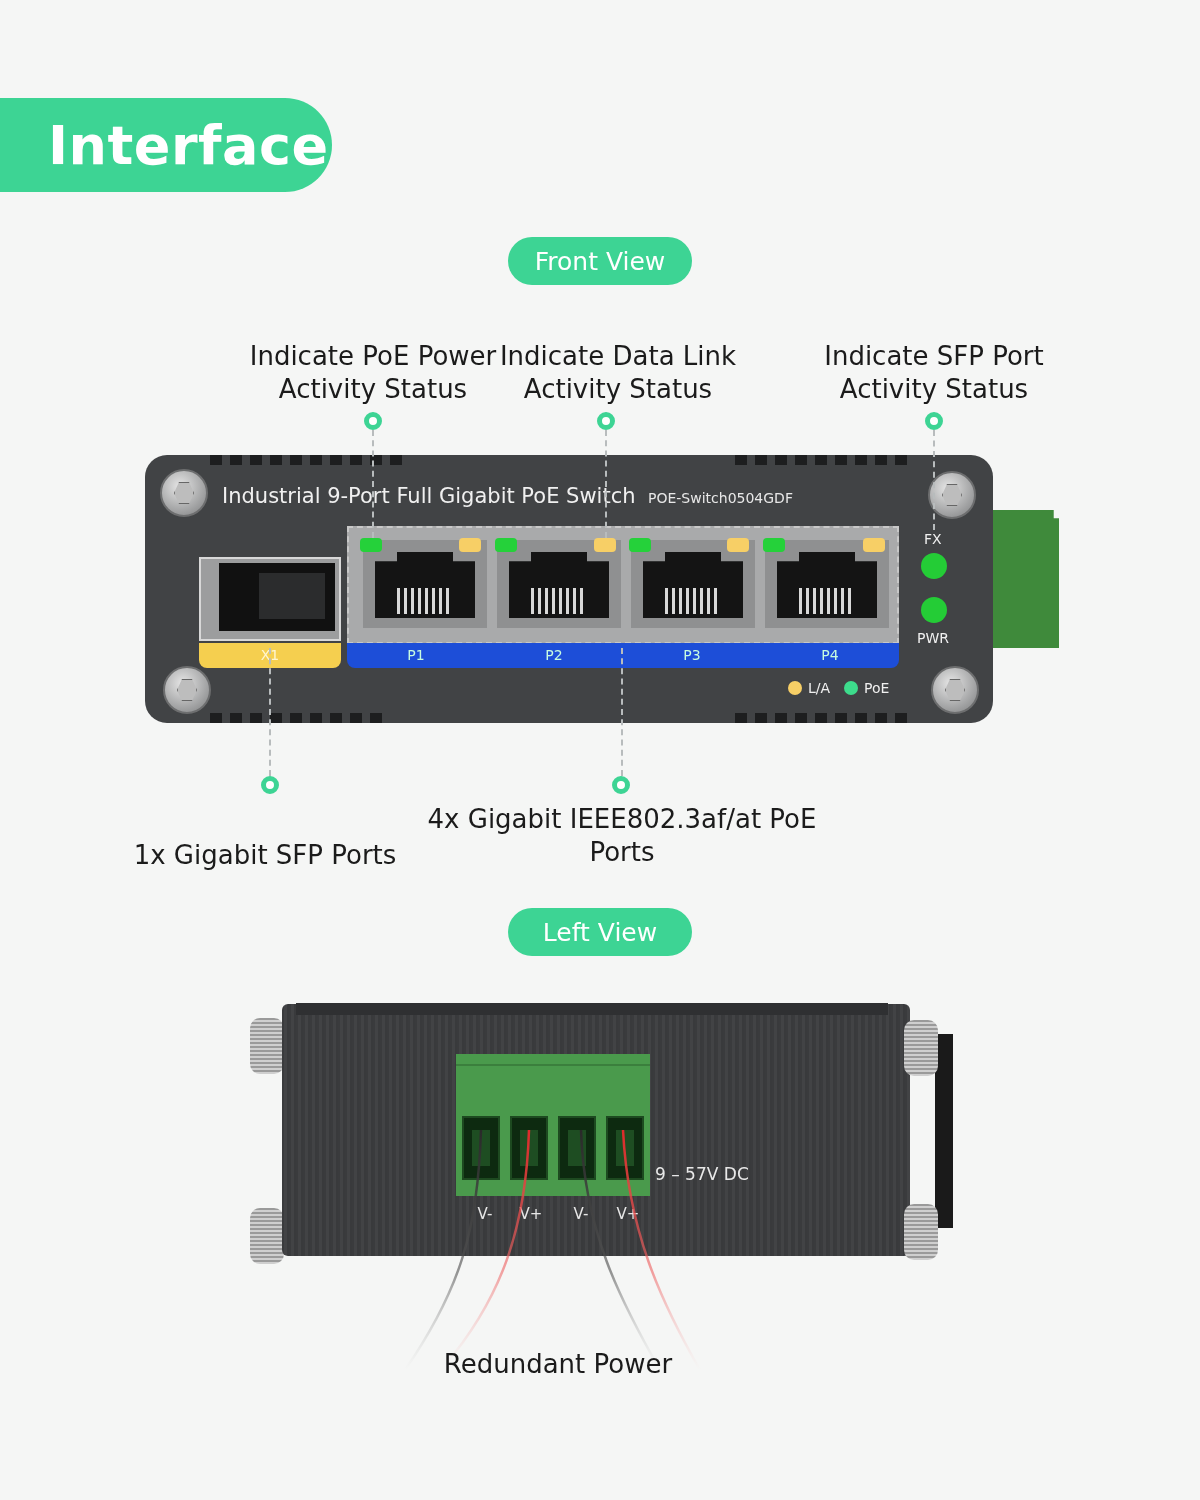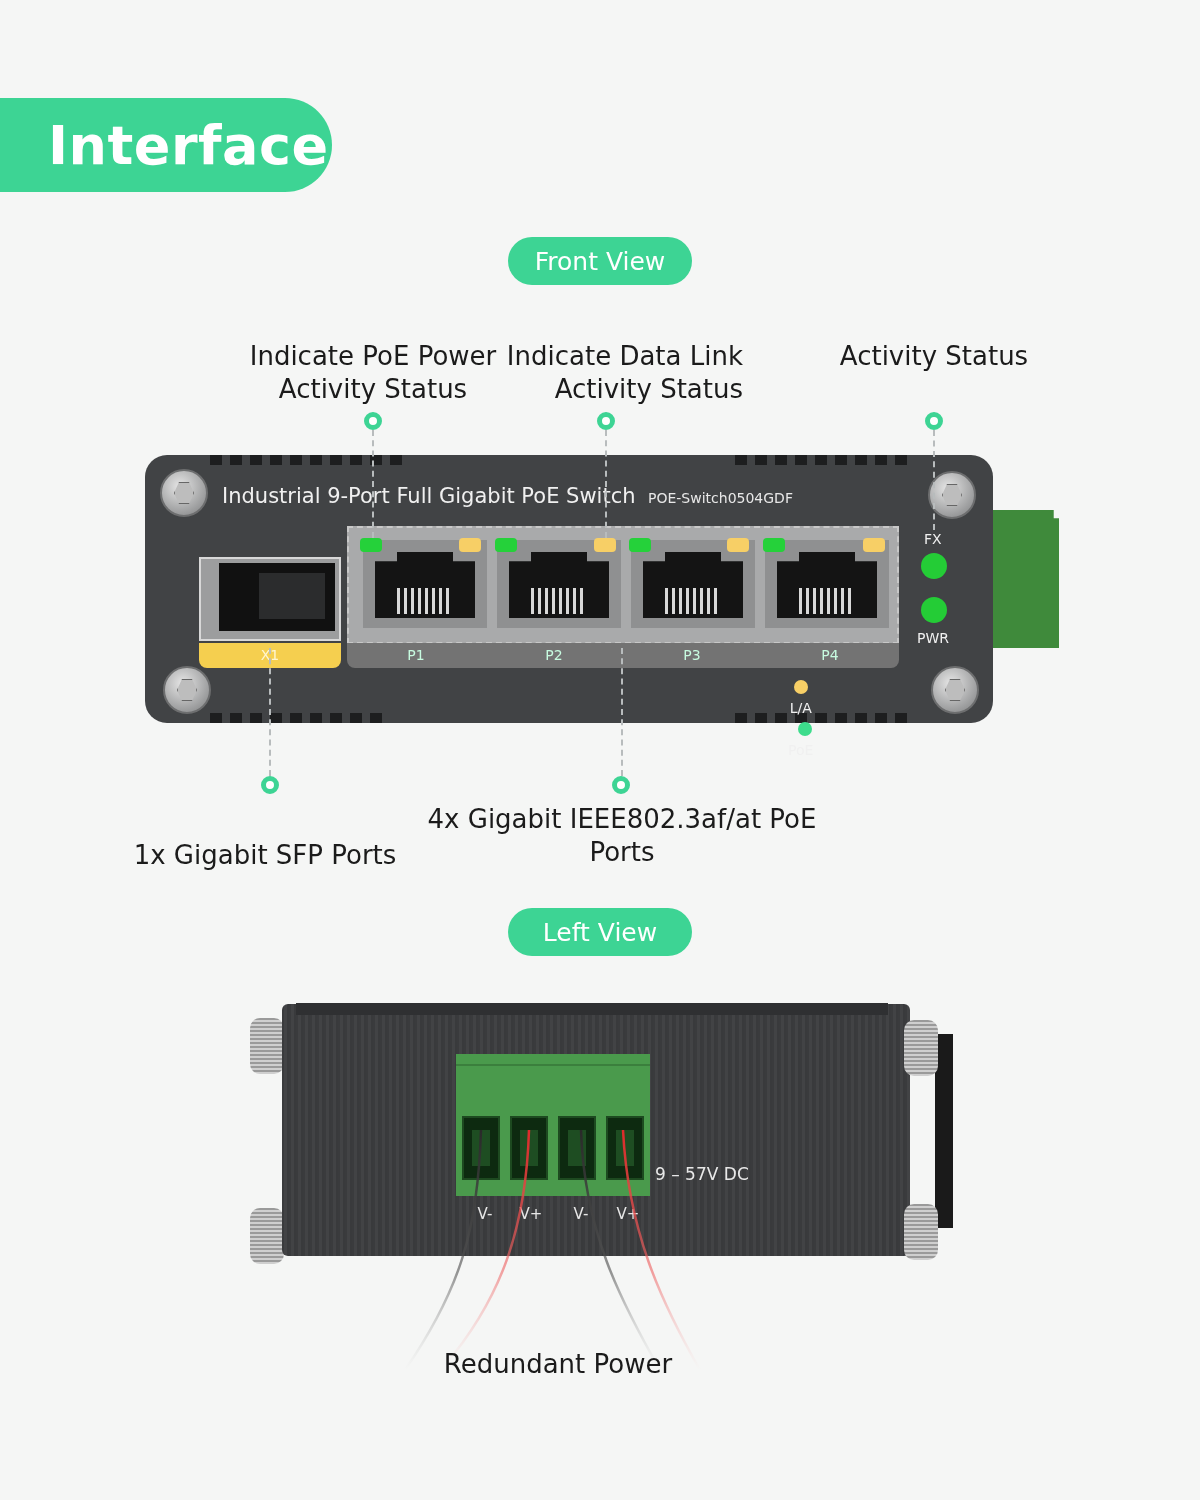--- a/index.html
+++ b/index.html
@@ -43,28 +43,28 @@
     border: 2px dashed #c8c8c8; }
   .rj { position: absolute; top: 12px; width: 124px; height: 88px; background: #8f9091; }
   .rj .hole { position: absolute; left: 12px; top: 12px; right: 12px; bottom: 10px; background: #141414;
     clip-path: polygon(22% 0, 78% 0, 78% 14%, 100% 14%, 100% 100%, 0 100%, 0 14%, 22% 14%); }
   .rj .pins { position: absolute; left: 34px; right: 34px; bottom: 14px; height: 26px;
     background: repeating-linear-gradient(90deg, #d9d9d9 0 3px, transparent 3px 7px); }
   .led { position: absolute; width: 22px; height: 14px; border-radius: 4px; }
   .led.green { background: #25d13a; }
   .led.yellow { background: #f7cf66; }
 
-  .port-strip { position: absolute; left: 347px; top: 643px; width: 552px; height: 25px; background: #737373;
+  .port-strip { position: absolute; left: 347px; top: 643px; width: 552px; height: 25px; background: #1d4ed8;
     border-radius: 0 0 8px 8px; display: flex; }
   .port-strip span { flex: 1; text-align: center; color: #c7fbe0; font-size: 14px; line-height: 25px; }
 
   .side-led { position: absolute; width: 26px; height: 26px; border-radius: 50%; background: #24cc36; }
   .small-label { position: absolute; color: #f0f0f0; font-size: 14px; }
 
-  .legend { position: absolute; left: 788px; top: 680px; display: flex; align-items: center; gap: 6px; color: #f0f0f0; font-size: 14px; flex-direction: column; }
+  .legend { position: absolute; left: 788px; top: 680px; display: flex; align-items: center; gap: 6px; color: #f0f0f0; font-size: 14px; }
   .legend .sw { width: 14px; height: 14px; border-radius: 50%; }
 
   .din-clip { position: absolute; left: 993px; top: 510px; width: 66px; height: 138px; background: #3f8a3b;
     clip-path: polygon(0 0, 92% 0, 92% 6%, 100% 6%, 100% 100%, 0 100%); }
 
   
   .side { position: absolute; left: 282px; top: 1004px; width: 628px; height: 252px;
     background: repeating-linear-gradient(90deg, #3a3b3d 0 2px, #424345 2px 5px, #393a3c 5px 7px); border-radius: 6px; }
   .side-top { position: absolute; left: 296px; top: 1003px; width: 592px; height: 12px; background: #2f3032; }
   .knurl { position: absolute; width: 34px; height: 56px; border-radius: 10px;
@@ -89,25 +89,26 @@
 </div>
 
 <div class="pill" style="left:508px; top:237px; width:184px;">
   <span>Front View</span>
 </div>
 
 <div class="callout" style="left:248px; top:340px; width:250px;">
   <div>Indicate PoE Power</div>
   <div>Activity Status</div>
 </div>
-<div class="callout" style="left:493px; top:340px; width:250px;text-align:right;">
+<div class="callout" style="left:493px; top:340px; width:250px;">
   <div>Indicate Data Link</div>
   <div>Activity Status</div>
 </div>
 <div class="callout" style="left:809px; top:340px; width:250px;">
+  <div>Indicate SFP Port</div>
   <div>Activity Status</div>
 </div>
 
 <div class="din-clip"></div>
 <div class="front"></div>
 
 <div class="fin-row" style="left:210px; top:455px;">
     <i></i>
     <i></i>
     <i></i>

